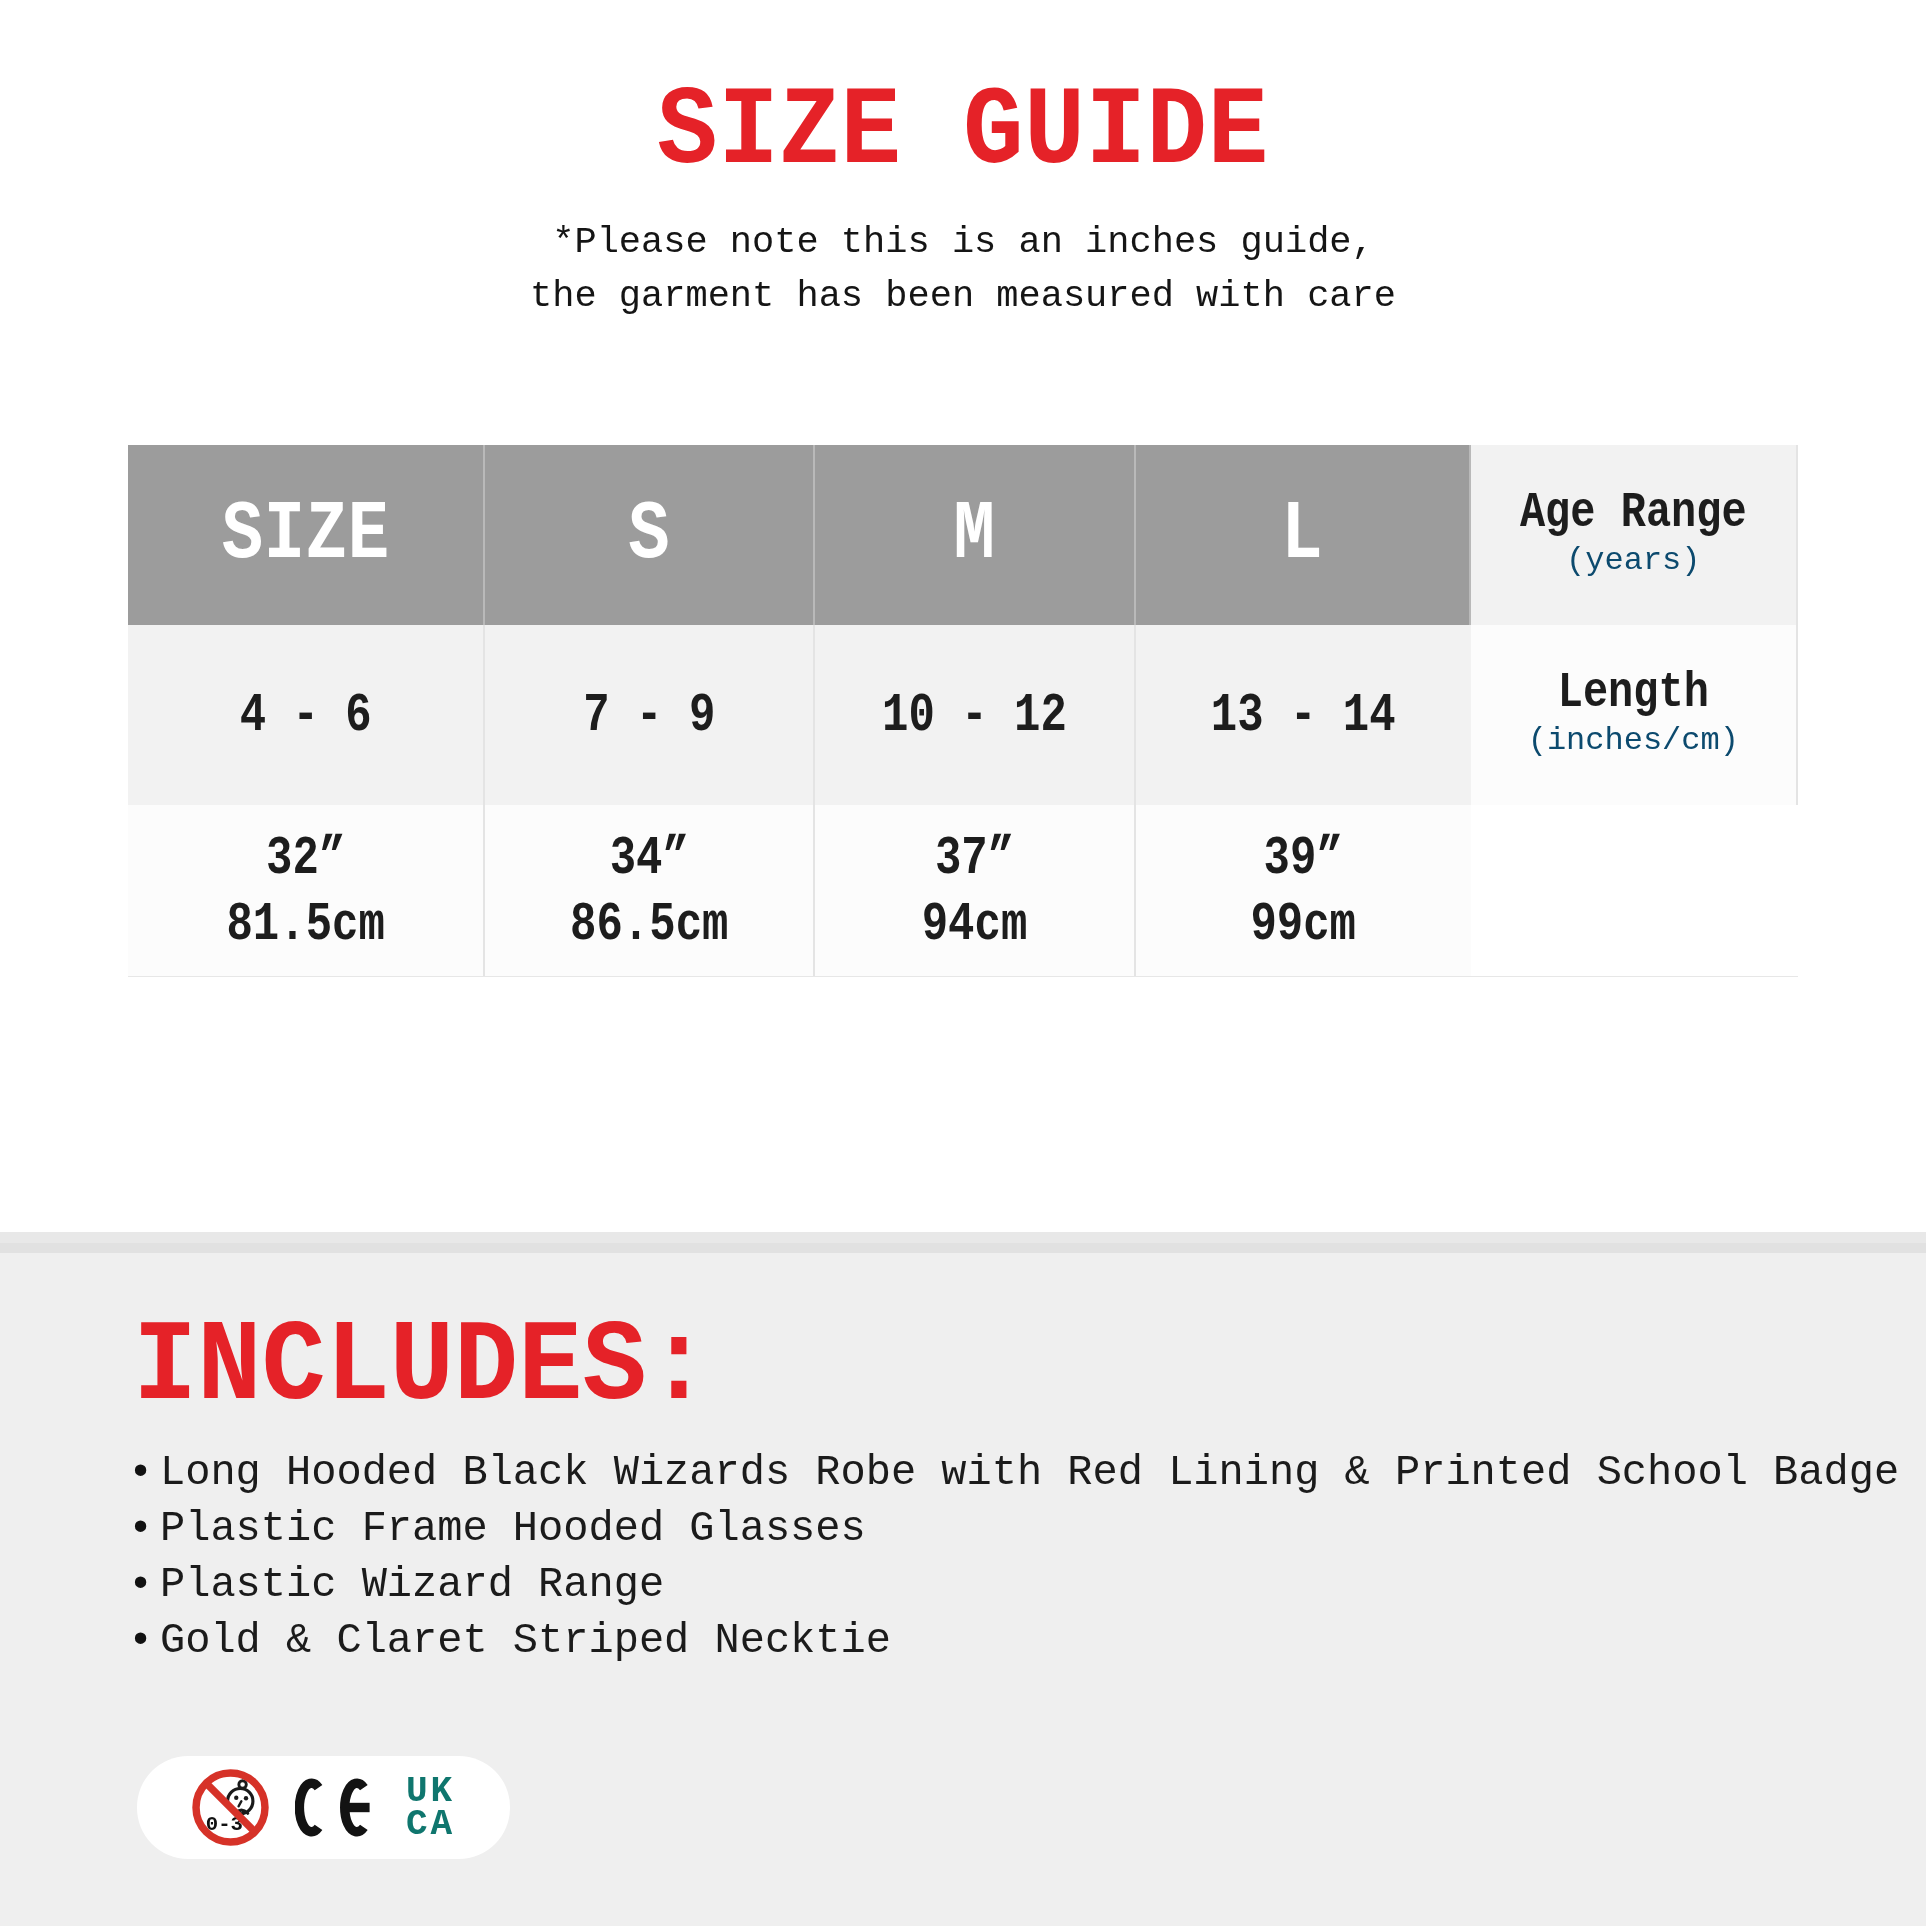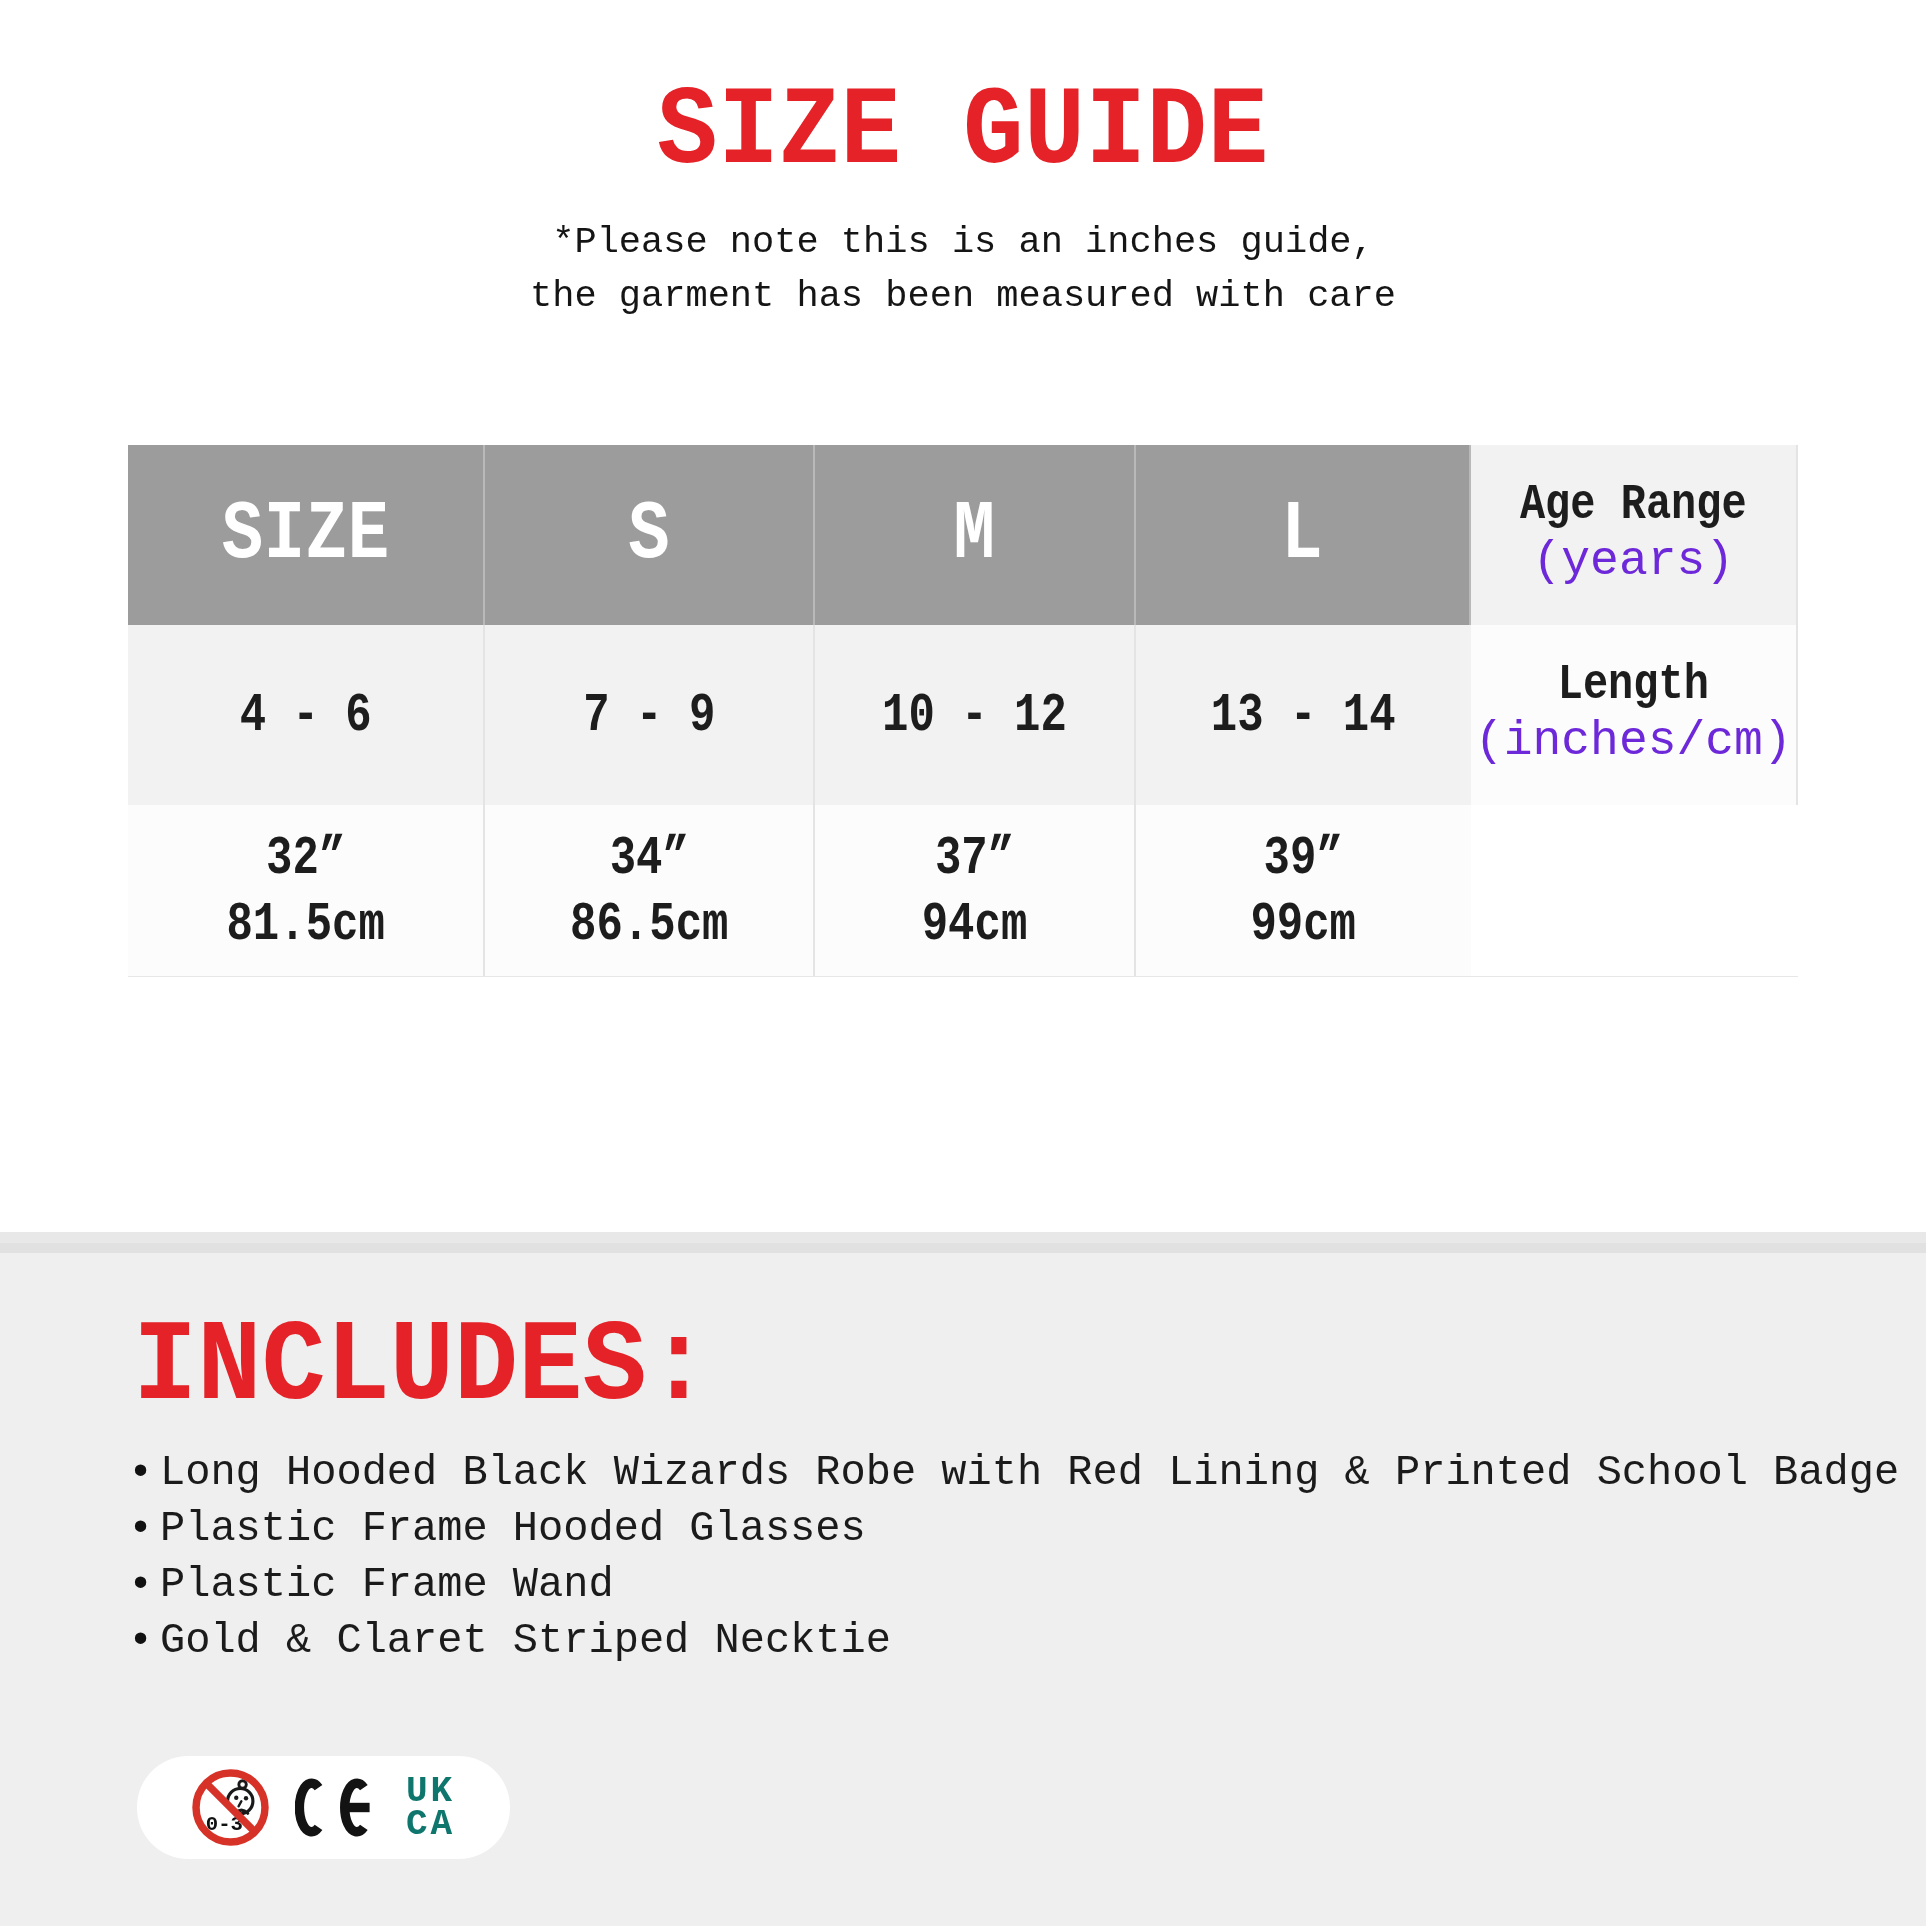--- a/index.html
+++ b/index.html
@@ -41,21 +41,21 @@
     border-right:2.9px solid #e4e4e4;text-align:left;
   }
   .td.last{border-right:none;}
   .row-age{background:#f2f2f2;}
   .row-len{background:#fcfcfc;}
   .lbl{
     display:inline-block;font-size:42px;font-weight:700;color:#1d1d1d;
     transform:scaleY(1.18);line-height:1.05;white-space:nowrap;
   }
   .sub{
-    font-size:48px;font-weight:400;color:#6d28d9;line-height:1.1;margin-top:8px;
+    font-size:32px;font-weight:400;color:#0c4a6e;line-height:1.1;margin-top:8px;
     white-space:nowrap;
   }
   .val{
     display:inline-block;font-size:44px;font-weight:700;color:#1d1d1d;
     transform:scaleY(1.22);line-height:1.0;white-space:nowrap;
   }
   .val.l2{margin-top:22px;}
   
   .bottom-section{
     position:absolute;left:0;top:1232px;width:100%;height:694px;background:#efefef;
@@ -166,21 +166,21 @@
     <li>
       <span class="bullet-dot">•</span>
       <span>Long Hooded Black Wizards Robe with Red Lining &amp; Printed School Badge</span>
     </li>
     <li>
       <span class="bullet-dot">•</span>
       <span>Plastic Frame Hooded Glasses</span>
     </li>
     <li>
       <span class="bullet-dot">•</span>
-      <span>Plastic Frame Wand</span>
+      <span>Plastic Wizard Range</span>
     </li>
     <li>
       <span class="bullet-dot">•</span>
       <span>Gold &amp; Claret Striped Necktie</span>
     </li>
   </ul>
 
   <div class="cert-pill">
 
     <svg viewBox="0 0 134 134" width="77" height="77">

